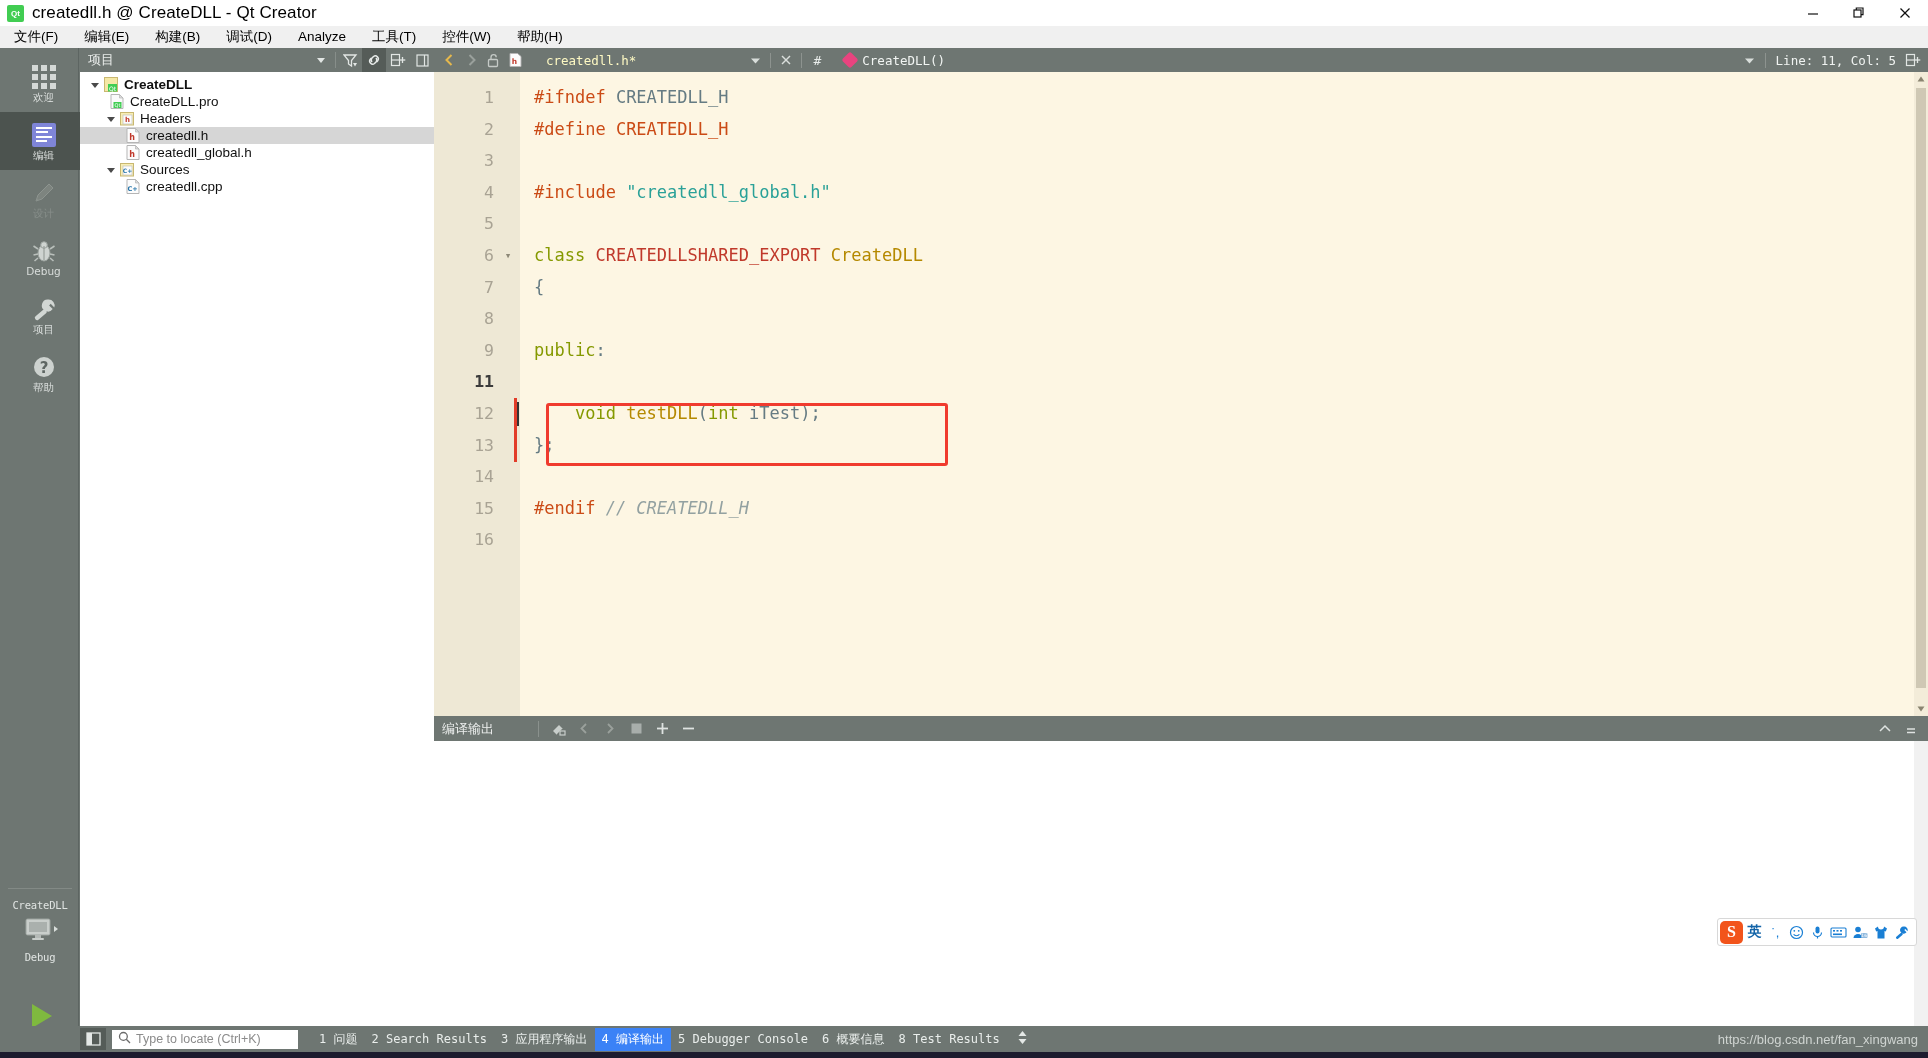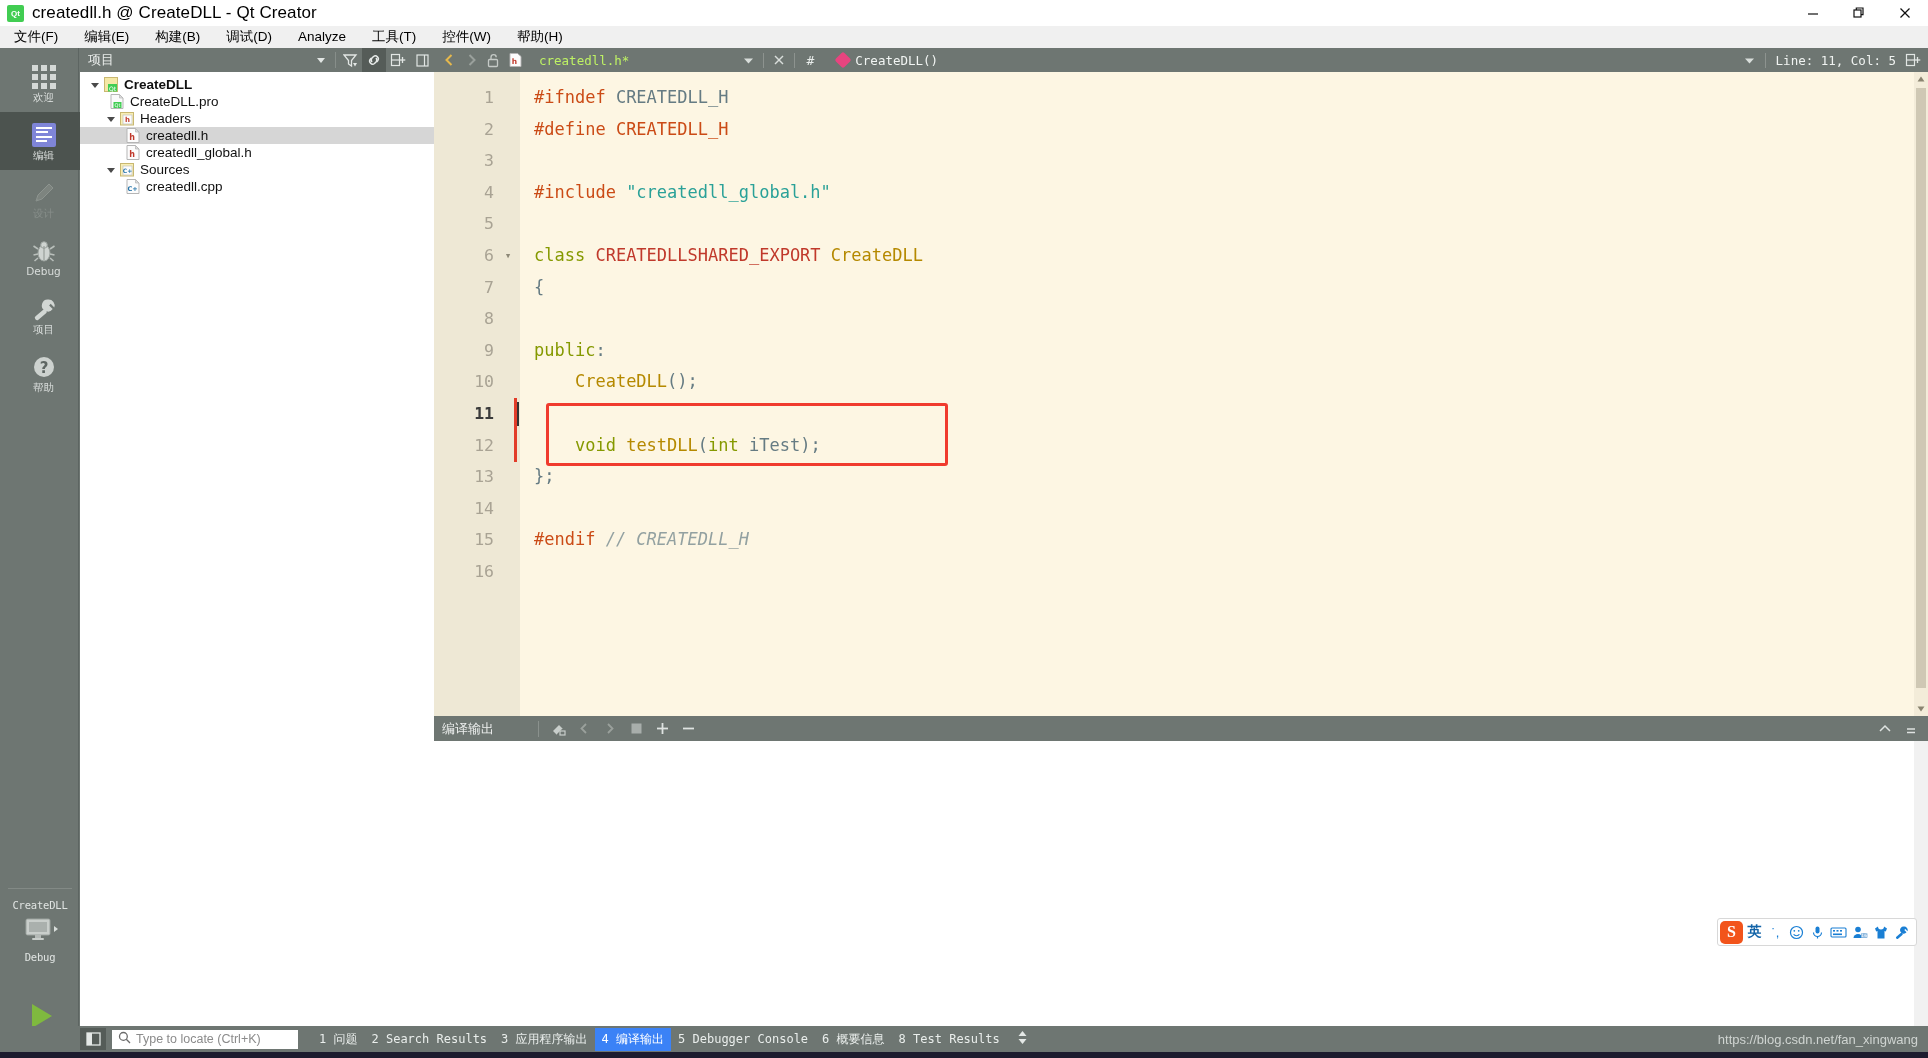--- a/index.html
+++ b/index.html
@@ -130,21 +130,21 @@
     height: 24px; background: #6e7672; display: flex; align-items: center;
     padding-left: 4px; color: #e6eae8;
   }
   .et-btn {
     width: 22px; height: 22px; display: flex; align-items: center;
     justify-content: center; font-size: 14px;
   }
   .et-sep { width: 1px; height: 15px; background: #8d938f; margin: 0 4px; }
   .et-filename {
     font-size: 12.5px; font-family: "DejaVu Sans Mono", monospace;
-    color: #bef264; margin-left: 13px;
+    color: #fef9c3; margin-left: 20px;
   }
   .et-symbol {
     font-size: 12.5px; font-family: "DejaVu Sans Mono", monospace; color: #f2f5f3;
   }
   .et-spacer { flex: 1; }
   .et-pos {
     font-size: 12.5px; font-family: "DejaVu Sans Mono", monospace;
     color: #f0f3f1; margin: 0 6px;
   }
   .sym-dot {
@@ -641,21 +641,20 @@
       <div class="code-lines" id="code-lines">
           <div class="cline"><span class="lnum">1</span><span class="fold"></span><span class="ctext"><span class="pp">#ifndef </span><span class="idf">CREATEDLL_H</span></span></div>
           <div class="cline"><span class="lnum">2</span><span class="fold"></span><span class="ctext"><span class="pp">#define </span><span class="pp">CREATEDLL_H</span></span></div>
           <div class="cline"><span class="lnum">3</span><span class="fold"></span><span class="ctext"></span></div>
           <div class="cline"><span class="lnum">4</span><span class="fold"></span><span class="ctext"><span class="pp">#include </span><span class="str">"createdll_global.h"</span></span></div>
           <div class="cline"><span class="lnum">5</span><span class="fold"></span><span class="ctext"></span></div>
           <div class="cline"><span class="lnum">6</span><span class="fold">▾</span><span class="ctext"><span class="k">class </span><span class="red">CREATEDLLSHARED_EXPORT </span><span class="typ">CreateDLL</span></span></div>
           <div class="cline"><span class="lnum">7</span><span class="fold"></span><span class="ctext"><span class="idf">{</span></span></div>
           <div class="cline"><span class="lnum">8</span><span class="fold"></span><span class="ctext"></span></div>
           <div class="cline"><span class="lnum">9</span><span class="fold"></span><span class="ctext"><span class="k">public</span><span class="idf">:</span></span></div>
-          <div class="cline"><span class="lnum">10</span><span class="fold"></span><span class="ctext"><span class="idf">    </span><span class="typ">CreateDLL</span><span class="idf">();</span></span></div>
           <div class="cline cur"><span class="lnum">11</span><span class="fold"></span><span class="ctext"></span></div>
           <div class="cline"><span class="lnum">12</span><span class="fold"></span><span class="ctext"><span class="idf">    </span><span class="k">void </span><span class="typ">testDLL</span><span class="idf">(</span><span class="k">int </span><span class="idf">iTest</span><span class="idf">);</span></span></div>
           <div class="cline"><span class="lnum">13</span><span class="fold"></span><span class="ctext"><span class="idf">};</span></span></div>
           <div class="cline"><span class="lnum">14</span><span class="fold"></span><span class="ctext"></span></div>
           <div class="cline"><span class="lnum">15</span><span class="fold"></span><span class="ctext"><span class="pp">#endif </span><span class="cmt">// CREATEDLL_H</span></span></div>
           <div class="cline"><span class="lnum">16</span><span class="fold"></span><span class="ctext"></span></div>
         </div>
 
       <div class="changebar" style="top:326px; height:64px;"></div>
 

